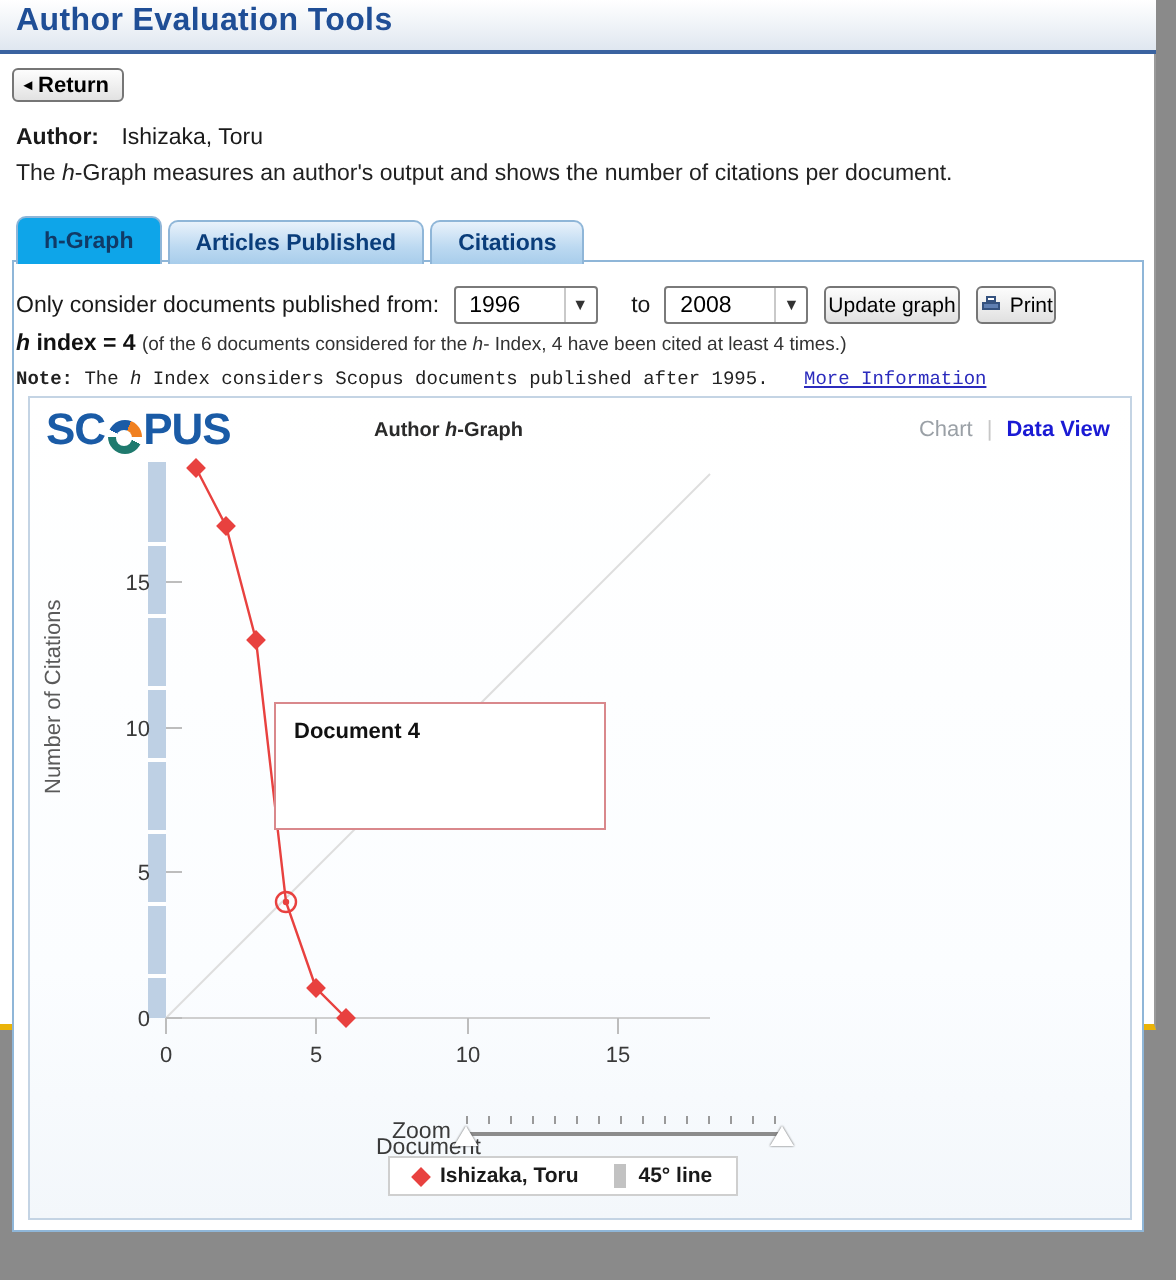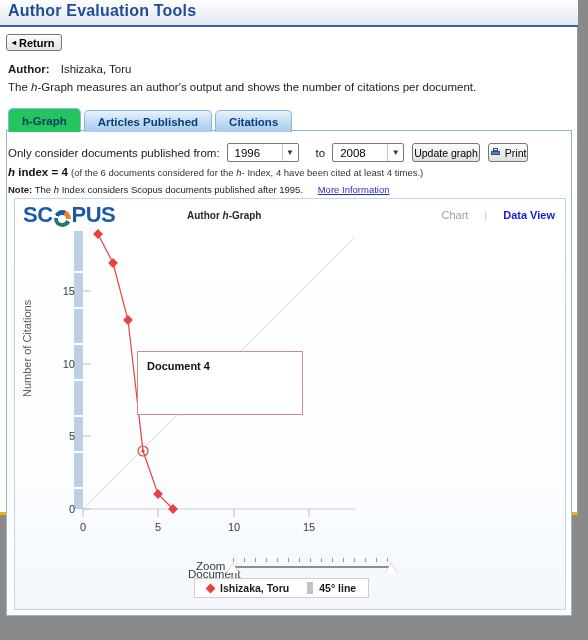--- a/index.html
+++ b/index.html
@@ -105,21 +105,21 @@
     font-weight: bold;
     color: #0a3d7a;
     border: 1px solid #8fb6d8;
     border-bottom: none;
     border-radius: 5px 5px 0 0;
     box-sizing: border-box;
     cursor: pointer;
     background: linear-gradient(to bottom, #e9f2fb 0%, #bcd9f1 60%, #a8cdeb 100%);
   }
   .tab.active {
-    background: #22c55e;
+    background: #0ea5e9;
     color: #103a66;
     border-color: #8fb6d8;
     height: 24px;
   }
 
   
   .panel {
     position: absolute;
     left: 6px;
     top: 130px;
@@ -213,20 +213,21 @@
   .hindex-line .sub i { font-style: italic; }
 
   .note-line {
     position: absolute;
     left: 8px;
     top: 184px;
     font-size: 9.5px;
     color: #222;
     white-space: nowrap;
     z-index: 3;
+    font-family: Liberation Mono, monospace;
   }
   .note-line b { font-weight: bold; }
   .note-line i { font-style: italic; }
   .note-line a {
     color: #2b2bbd;
     text-decoration: underline;
     margin-left: 12px;
     cursor: pointer;
   }
 
@@ -281,21 +282,21 @@
     white-space: nowrap;
   }
   .chart-sub i { font-style: italic; }
   .view-links {
     position: absolute;
     right: 10px;
     top: 10px;
     font-size: 11px;
     display: flex;
     align-items: center;
-    gap: 16px;
+    gap: 7px;
     white-space: nowrap;
   }
   .view-links .inactive { color: #9aa0a6; cursor: pointer; }
   .view-links .divider { color: #c7c7c7; }
   .view-links .active { color: #1a1ad4; font-weight: bold; cursor: pointer; }
 
   
   .plot-wrap { position: absolute; left: 0; top: 28px; width: 552px; height: 330px; }
   .ylabel {
     position: absolute;

